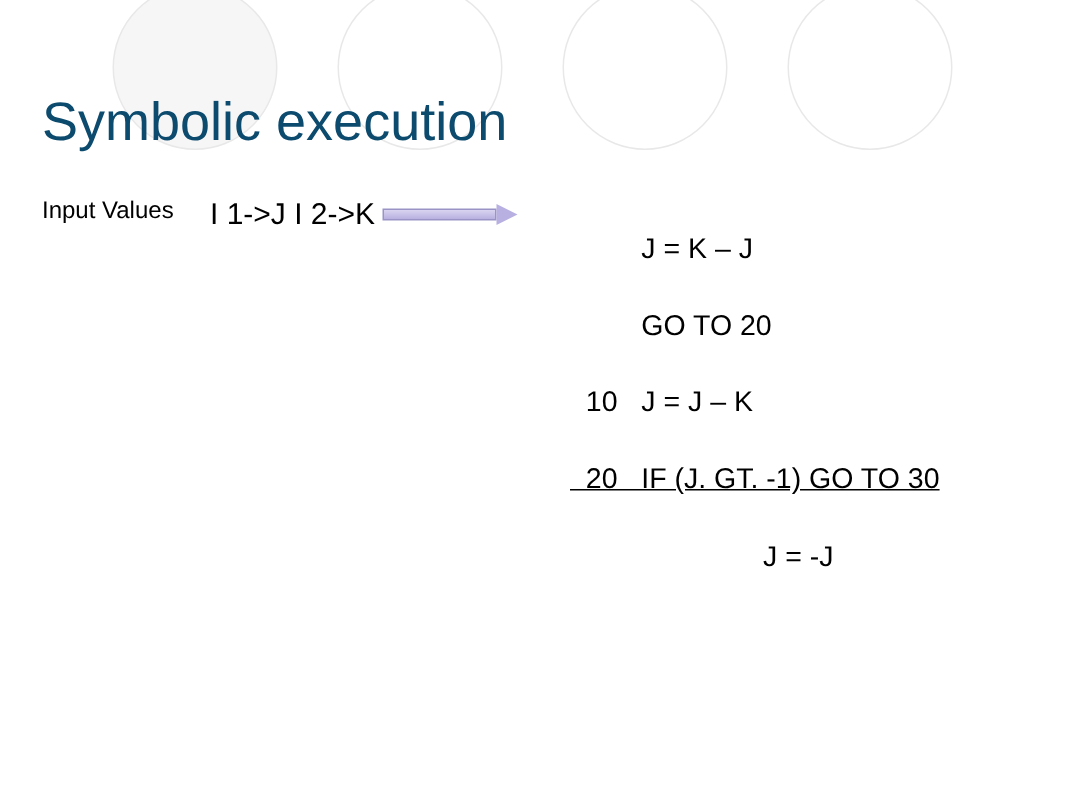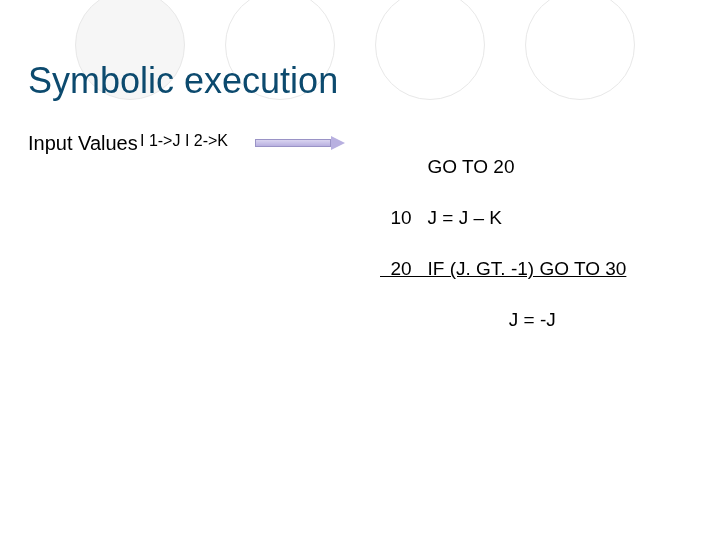--- a/index.html
+++ b/index.html
@@ -28,28 +28,28 @@
     font-size: 36px;
     color: #0c4a6e;
     font-weight: normal;
     margin-top: 32px;
   }
 
   .input-label {
     position: absolute;
     left: 28px;
     top: 132px;
-    font-size: 20px;
+    font-size: 16px;
     color: #000;
   }
   .input-vals {
     position: absolute;
     left: 140px;
     top: 132px;
-    font-size: 16px;
+    font-size: 20px;
     color: #000;
   }
 
   .arrow {
     position: absolute;
     left: 255px;
     top: 136px;
     width: 90px;
     height: 14px;
   }
@@ -96,19 +96,20 @@
 
 <div class="input-label">Input Values</div>
 <div class="input-vals">I 1-&gt;J  I 2-&gt;K</div>
 
 <div class="arrow">
   <div class="arrow-shaft"></div>
   <div class="arrow-head"></div>
 </div>
 
 <div class="code">
+<span style="display: block;">         J = K – J</span>
 <span style="display: block;">         GO TO 20</span>
 <span style="display: block;">  10   J = J – K</span>
 <span style="display: block; text-decoration: underline;">  20   IF (J. GT. -1) GO TO 30</span>
 <span style="display: block; text-align: center;">           J = -J</span>
 
 
 </div>
 
 </body></html>

